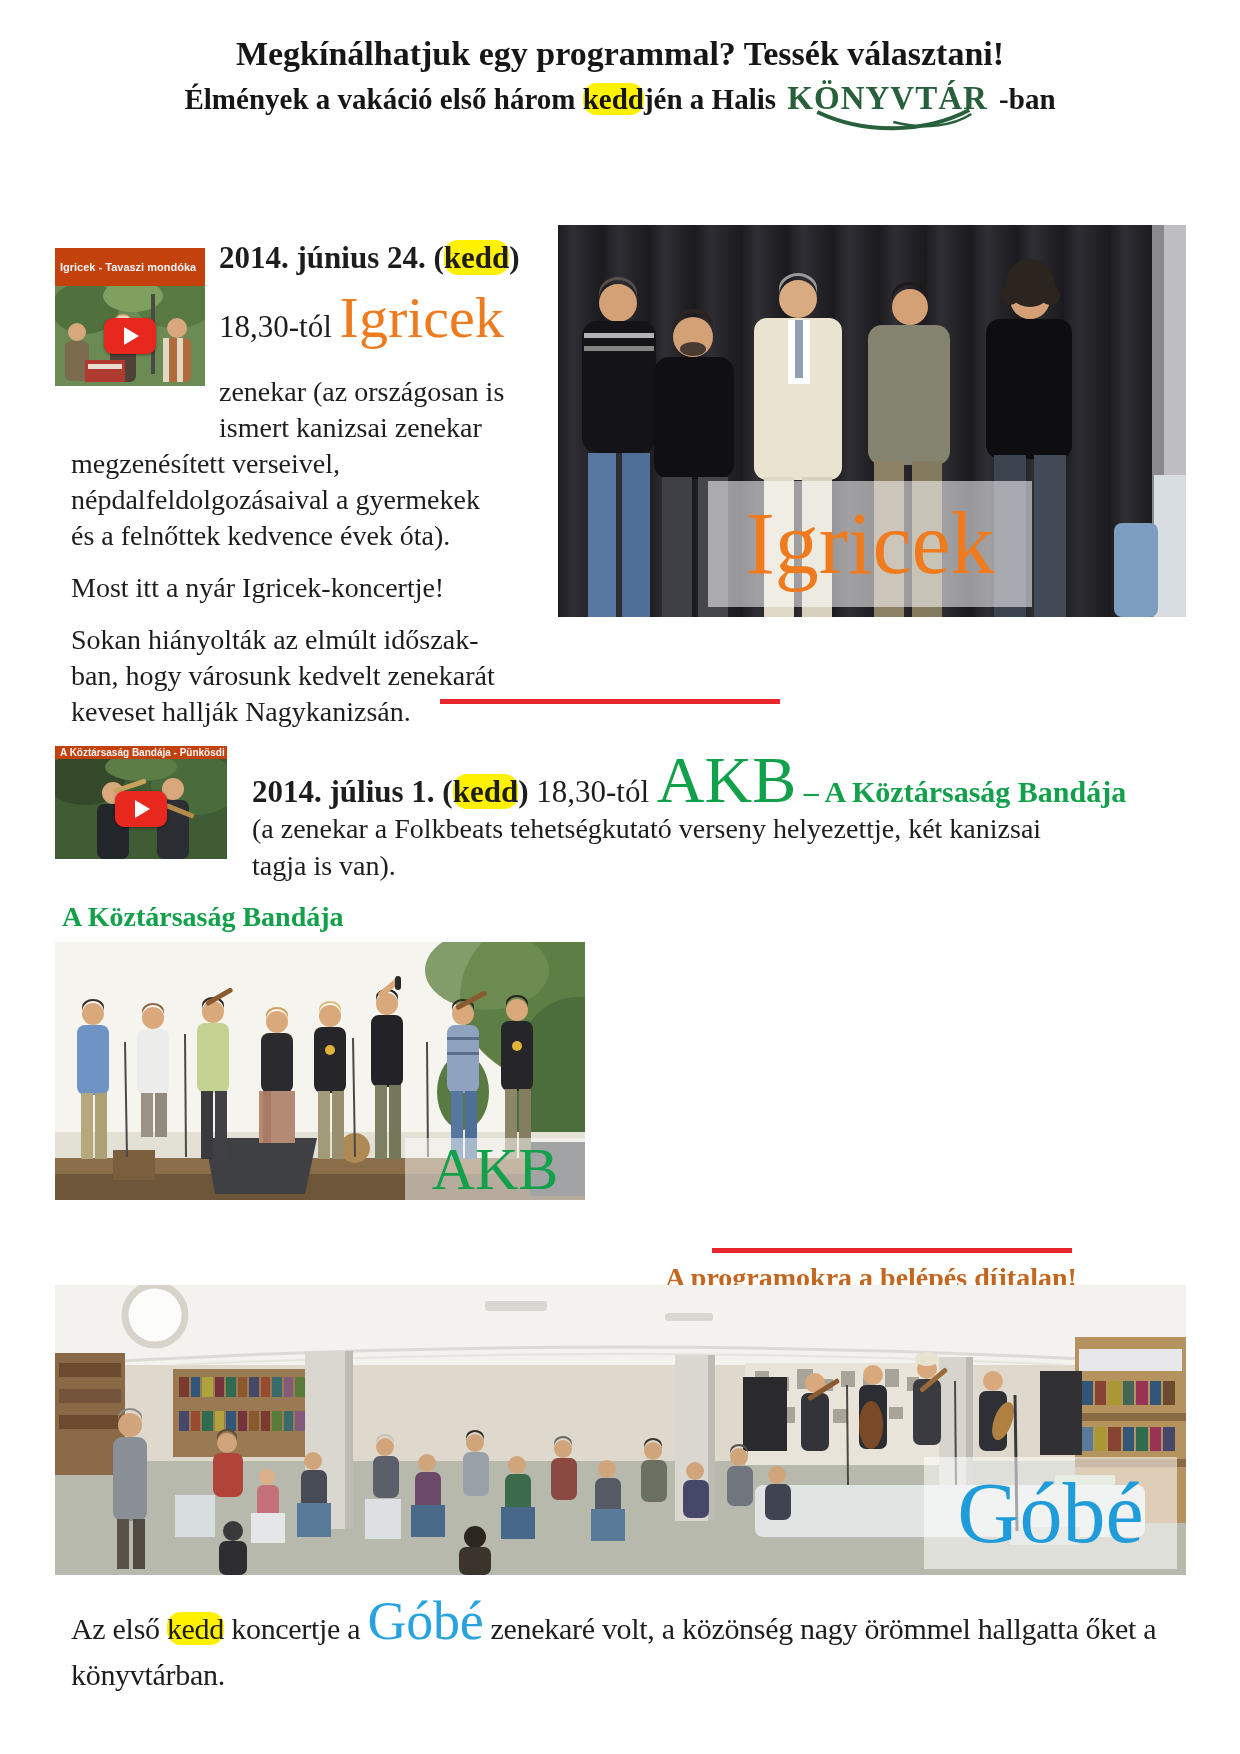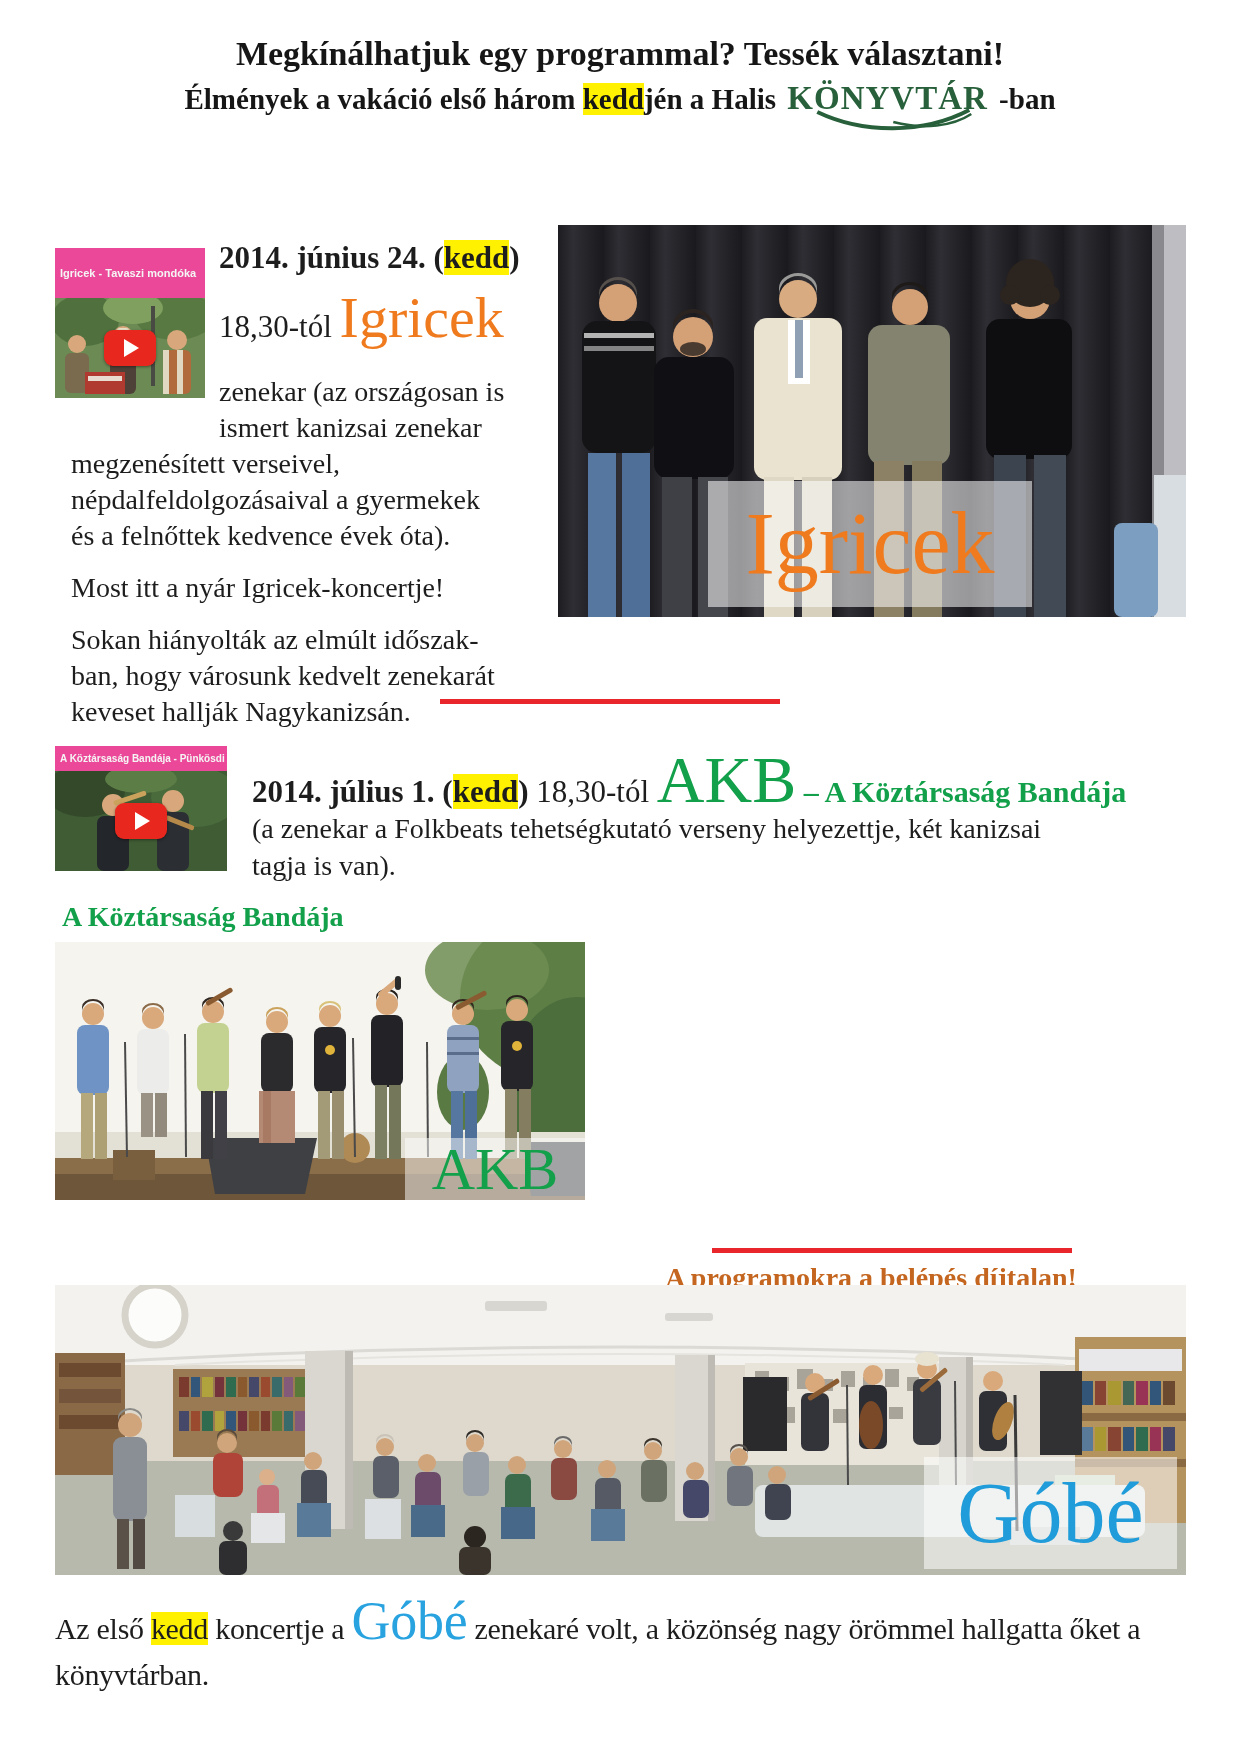--- a/index.html
+++ b/index.html
@@ -4,34 +4,34 @@
 <style>
   html,body{margin:0;padding:0;background:#888;}
   .page{position:relative;width:1240px;height:1754px;margin:0 auto;background:#ffffff;
         font-family:"Liberation Serif","DejaVu Serif",serif;color:#1d1d1d;overflow:hidden;}
 
   
   .header{position:absolute;top:26px;left:0;width:100%;text-align:center;color:#161616;}
   .h-title{font-size:45px;font-weight:bold;letter-spacing:-1px;line-height:52px;}
   .h-sub{font-size:34px;font-weight:bold;line-height:40px;margin-top:8px;}
   .h-line3{font-size:29px;font-weight:bold;line-height:36px;margin-top:6px;}
-  .hl{background:#fff100;}
+  .hl{background:#fff100;border-radius:14px;}
   .logo{display:inline-block;position:relative;color:#27603a;font-size:33px;letter-spacing:1px;
         margin:0 4px;font-weight:bold;}
   .logo svg{position:absolute;left:-6px;bottom:-16px;width:112%;height:24px;}
 
   
   .divider{position:absolute;height:5px;background:#e9262b;}
   .photo{position:absolute;overflow:hidden;}
   .wmark{position:absolute;background:rgba(255,255,255,0.55);display:flex;align-items:center;justify-content:center;}
 
   
   .yt{background:#fff;}
-  .yt-label{background:#ec4899;color:#f5f5f5;font-family:"Liberation Sans","DejaVu Sans",sans-serif;
-            font-weight:bold;padding:7px 5px;white-space:nowrap;overflow:hidden;}
+  .yt-label{background:#c2410c;color:#f5f5f5;font-family:"Liberation Sans","DejaVu Sans",sans-serif;
+            font-weight:bold;padding:1px 5px;white-space:nowrap;overflow:hidden;}
   .yt-img{position:relative;height:100px;overflow:hidden;}
   .play{position:absolute;left:50%;top:50%;transform:translate(-50%,-50%);width:52px;height:36px;
         background:#e8281e;border-radius:9px;display:flex;align-items:center;justify-content:center;
         box-shadow:0 1px 3px rgba(0,0,0,.4);}
   .tri{width:0;height:0;border-left:15px solid #fff;border-top:9px solid transparent;border-bottom:9px solid transparent;margin-left:3px;}
 
   
   .s1-col{position:absolute;left:55px;top:236px;width:470px;font-size:28px;line-height:36px;}
   .s1-head{font-size:31px;font-weight:bold;line-height:44px;white-space:nowrap;}
   .s1-line2{line-height:76px;white-space:nowrap;}
@@ -67,21 +67,21 @@
 
   .s2-right{position:absolute;left:595px;top:913px;width:552px;font-size:28px;line-height:37px;}
   .free-entry{position:absolute;left:595px;top:1246px;width:552px;text-align:center;
               font-size:28px;font-weight:bold;color:#c4661f;margin-top:16px;}
 
   
   .photo3{left:55px;top:1285px;width:1131px;height:290px;background:#e8e6e0;}
   .wmark3{left:869px;top:172px;width:253px;height:112px;}
   .wmark3 span{font-size:86px;color:#1f9cd9;line-height:1;}
 
-  .s3-text{position:absolute;left:55px;top:1598px;width:1090px;font-size:30px;line-height:46px;letter-spacing:-0.3px;}
+  .s3-text{position:absolute;left:71px;top:1598px;width:1090px;font-size:30px;line-height:46px;letter-spacing:-0.3px;}
   .gobe-big{font-size:54px;color:#29a3e0;}
 </style>
 </head>
 <body>
 
 <div class="page">
 
   <div class="header">
     <div class="h-sub">Megkínálhatjuk egy programmal? Tessék választani!</div>
     <div class="h-line3">

